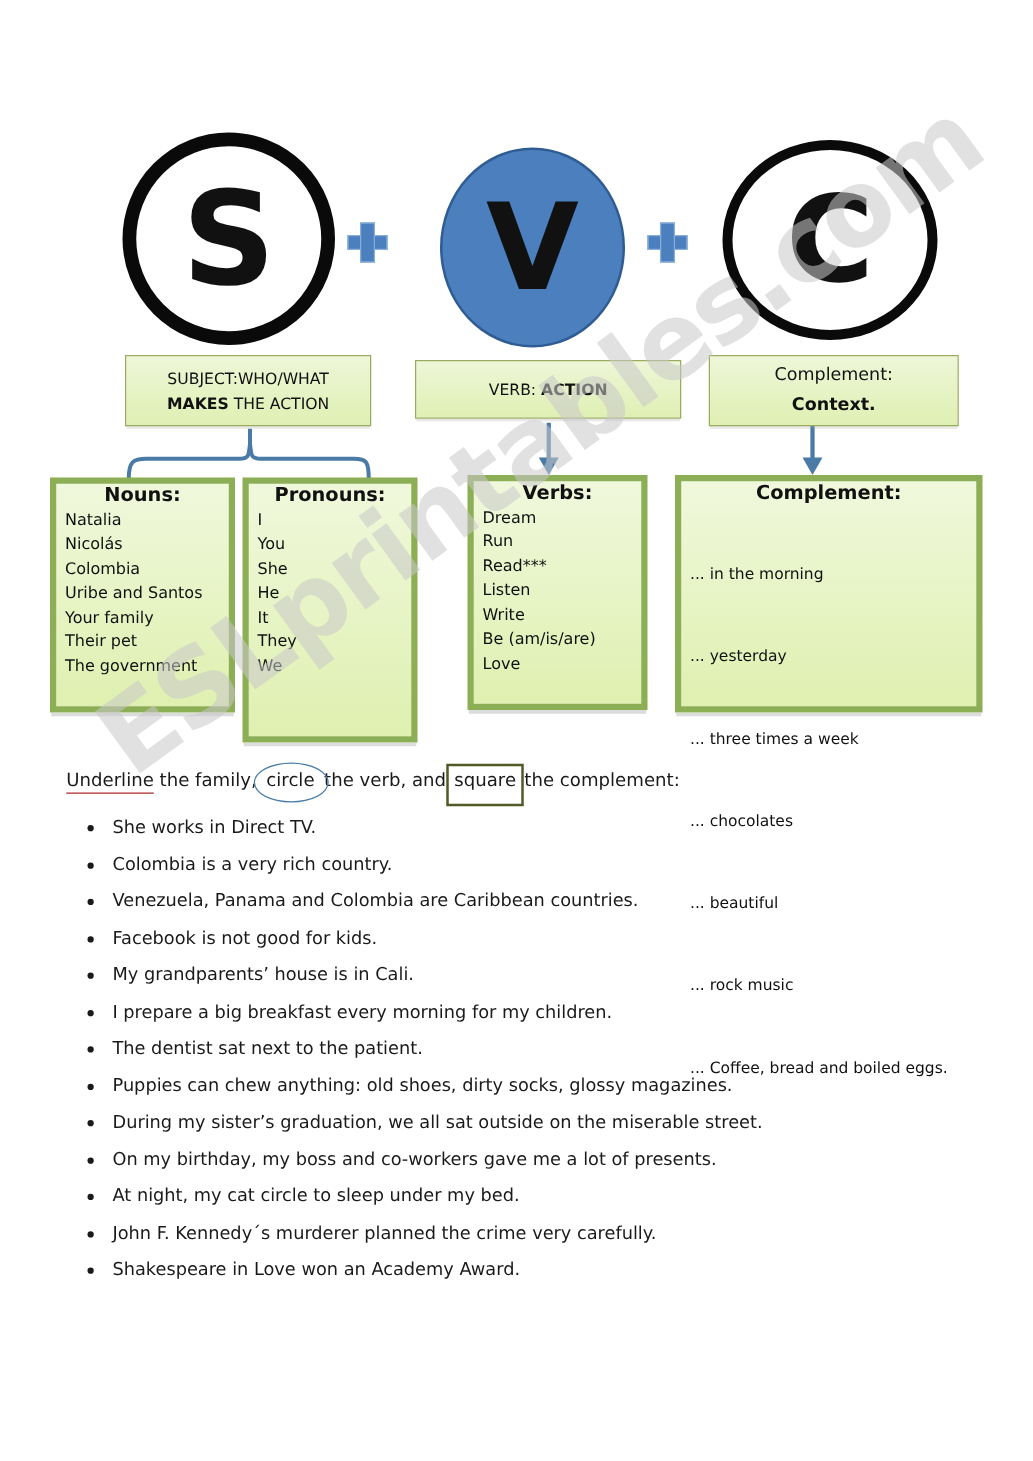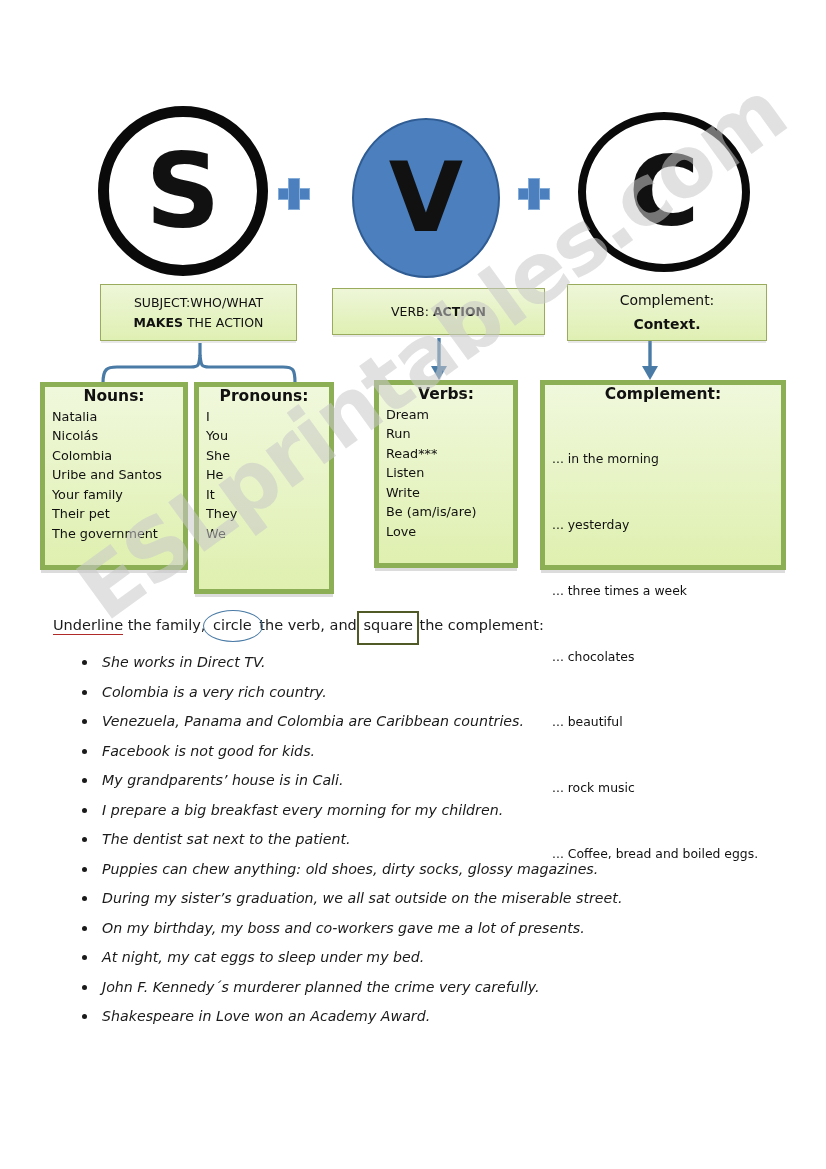--- a/index.html
+++ b/index.html
@@ -135,23 +135,22 @@
   }
   .u-square{position:relative;display:inline-block;padding:0 2px;}
   .u-square .rect{
     position:absolute;left:-4px;top:-6px;width:58px;height:30px;
     border:2px solid #4f5a27;
     pointer-events:none;
   }
 
   
   .sentences{
-    position:absolute;left:66px;top:648px;width:720px;
+    position:absolute;left:54px;top:648px;width:720px;
     z-index:4;
-    font-style:italic;
   }
   .sentences .item{
     position:relative;
     font-family:"DejaVu Sans", sans-serif;
     font-size:14.2px;color:#1a1a1a;
     padding-left:36px;
     height:29.5px;line-height:29.5px;
     white-space:nowrap;
   }
   .sentences .item .bullet{
@@ -272,18 +271,18 @@
     <div class="item"><span class="bullet"></span><span>She works in Direct TV.</span></div>
     <div class="item"><span class="bullet"></span><span>Colombia is a very rich country.</span></div>
     <div class="item"><span class="bullet"></span><span>Venezuela, Panama and Colombia are Caribbean countries.</span></div>
     <div class="item"><span class="bullet"></span><span>Facebook is not good for kids.</span></div>
     <div class="item"><span class="bullet"></span><span>My grandparents’ house is in Cali.</span></div>
     <div class="item"><span class="bullet"></span><span>I prepare a big breakfast every morning for my children.</span></div>
     <div class="item"><span class="bullet"></span><span>The dentist sat next to the patient.</span></div>
     <div class="item"><span class="bullet"></span><span>Puppies can chew anything: old shoes, dirty socks, glossy magazines.</span></div>
     <div class="item"><span class="bullet"></span><span>During my sister’s graduation, we all sat outside on the miserable street.</span></div>
     <div class="item"><span class="bullet"></span><span>On my birthday, my boss and co-workers gave me a lot of presents.</span></div>
-    <div class="item"><span class="bullet"></span><span>At night, my cat eggs to sleep under my bed.</span></div>
+    <div class="item"><span class="bullet"></span><span>At night, my cat circle to sleep under my bed.</span></div>
     <div class="item"><span class="bullet"></span><span>John F. Kennedy´s murderer planned the crime very carefully.</span></div>
     <div class="item"><span class="bullet"></span><span>Shakespeare in Love won an Academy Award.</span></div>
   </div>
 
 </div>
 
 </body></html>

